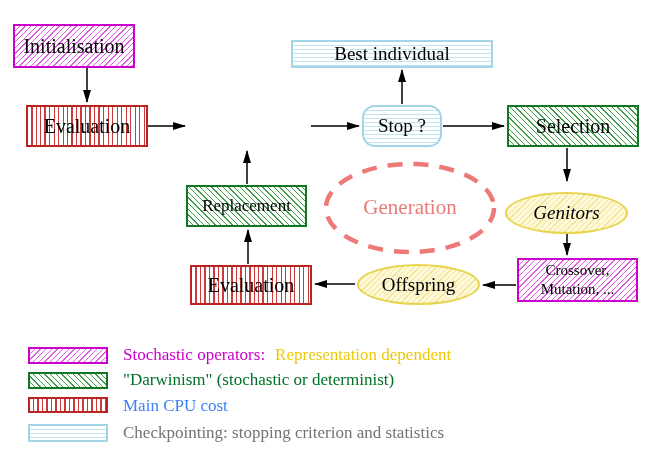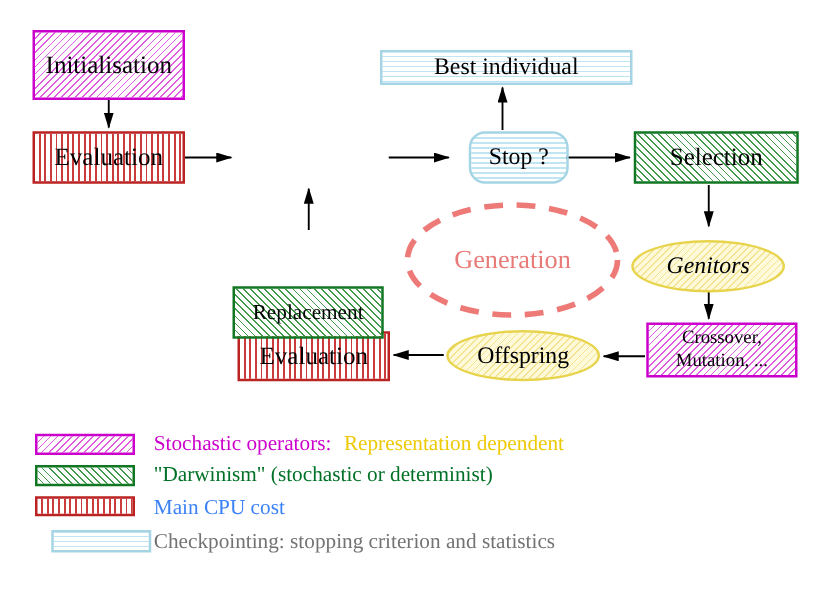--- a/index.html
+++ b/index.html
@@ -21,30 +21,29 @@
     border:2px solid #117722;
     background:repeating-linear-gradient(45deg,#ffffff 0 3px,#3f9a4a 3px 4px);
   }
   .stripes-red{
     border:2px solid #bb2222;
     background:repeating-linear-gradient(90deg,#ffffff 0 3px,#cc3b3b 3px 4.5px);
   }
   .stripes-cyan{
     border:2px solid #a5d5e5;
     background:repeating-linear-gradient(180deg,#ffffff 0 3px,#bfe4f2 3px 4px);
-    margin-left:13px;
   }
   .ellipse-yellow{
     border:2px solid #e8d44c;border-radius:50%;
     background:repeating-linear-gradient(135deg,#fdf9d9 0 3px,#f2e493 3px 4px);
   }
   
   .fs20{font-size:20px;}
   .fs19{font-size:19px;}
-  .fs17{font-size:17px;margin-top:44px;}
+  .fs17{font-size:17px;}
   .fs14{font-size:15px;line-height:1.25;}
   #svg-layer{position:absolute;left:0;top:0;pointer-events:none;}
   
   #generation-label{
     position:absolute;left:325px;top:195px;width:170px;text-align:center;
     font-size:21px;color:#e87a78;
   }
   
   .swatch{position:absolute;box-sizing:border-box;}
   .swatch.hatch-magenta,.swatch.hatch-green,.swatch.stripes-red,.swatch.stripes-cyan{border-width:2px;}
@@ -78,21 +77,21 @@
       <line x1="567" y1="148" x2="567" y2="181" marker-end="url(#ah)"></line>
       <line x1="567" y1="227" x2="567" y2="255" marker-end="url(#ah)"></line>
       <line x1="516" y1="285" x2="483" y2="285" marker-end="url(#ah)"></line>
       <line x1="355" y1="284" x2="315" y2="284" marker-end="url(#ah)"></line>
       <line x1="248" y1="264" x2="248" y2="230" marker-end="url(#ah)"></line>
       <line x1="247" y1="184" x2="247" y2="151" marker-end="url(#ah)"></line>
     </g>
     <ellipse cx="410" cy="208" rx="84" ry="44" fill="none" stroke="#ee7a78" stroke-width="4.5" stroke-dasharray="15 11"></ellipse>
   </svg>
 
-  <div class="node hatch-magenta fs20" style="left:26px;top:24px;width:122px;height:56px;">Initialisation</div>
+  <div class="node hatch-magenta fs20" style="left:13px;top:24px;width:122px;height:44px;">Initialisation</div>
 
   <div class="node stripes-red fs20" style="left:26px;top:105px;width:122px;height:42px;">Evaluation</div>
 
 
   <div class="node stripes-cyan fs19" style="left:362px;top:105px;width:80px;height:42px;border-radius:13px;">Stop ?</div>
 
   <div class="node stripes-cyan fs19" style="left:291px;top:40px;width:202px;height:28px;">Best individual</div>
 
   <div class="node hatch-green fs20" style="left:507px;top:105px;width:132px;height:42px;">Selection</div>
 

